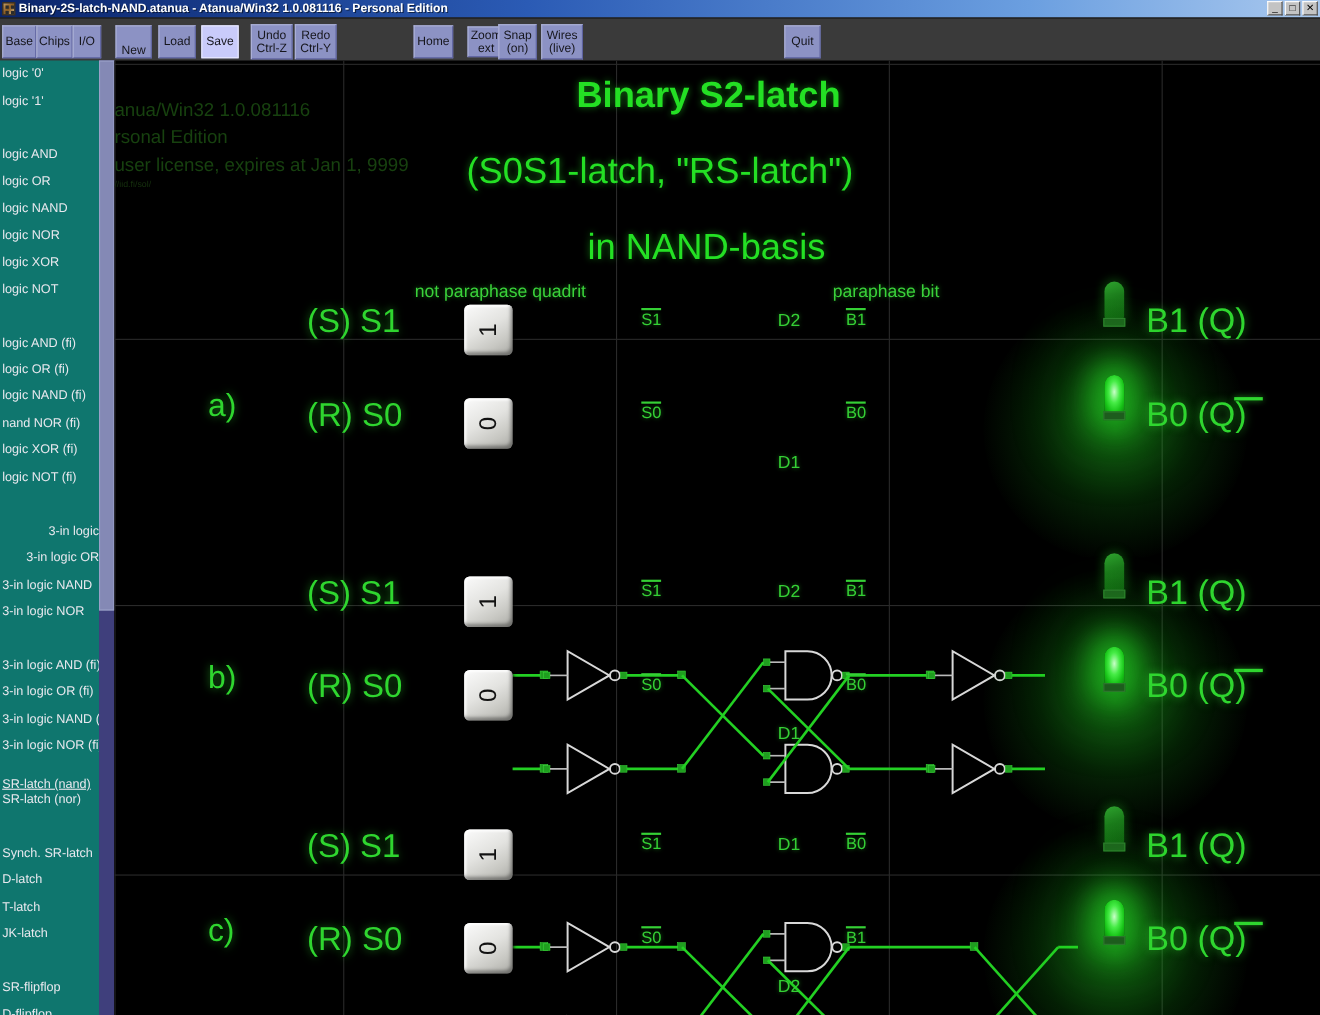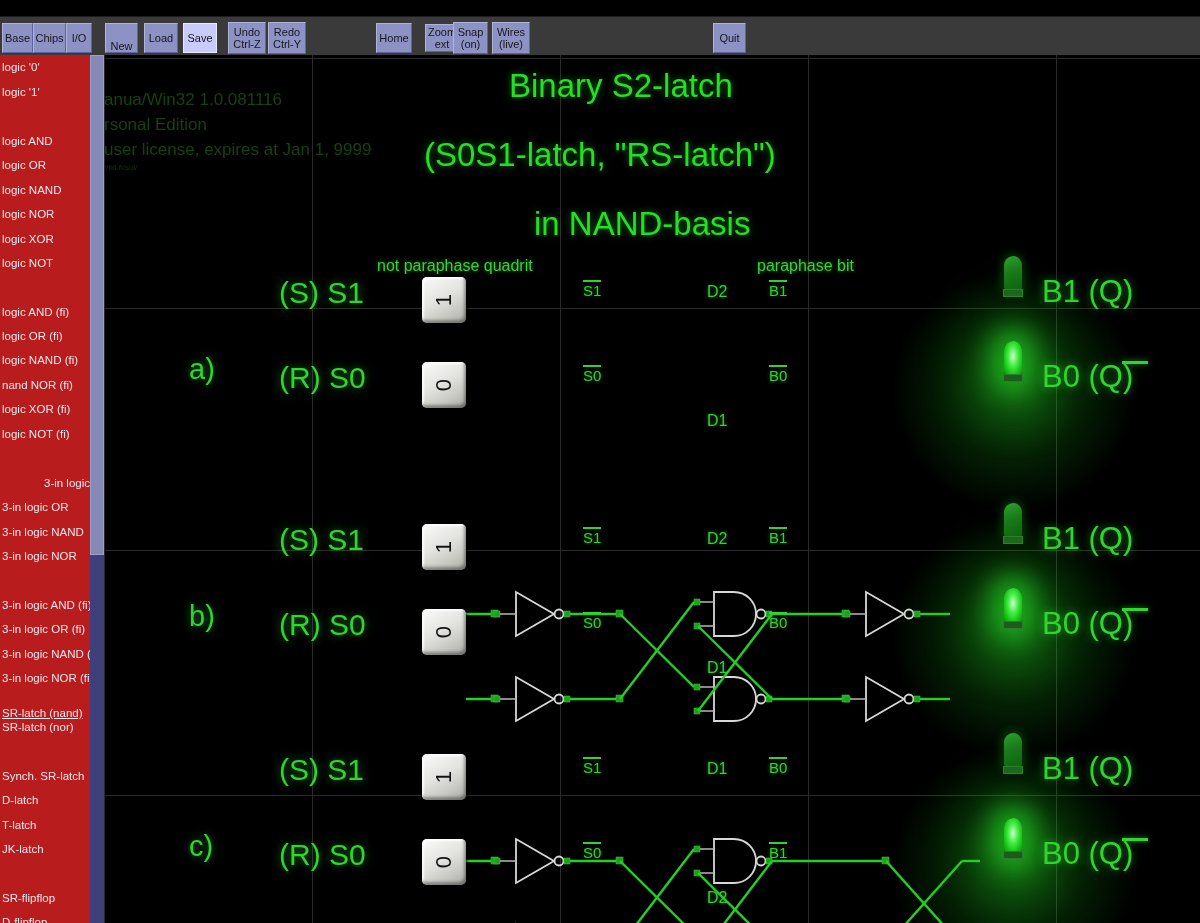--- a/index.html
+++ b/index.html
@@ -54,21 +54,21 @@
     display:flex;flex-direction:column;align-items:center;justify-content:center;
     cursor:default;padding:0 2px;
     font-family:"Liberation Sans", sans-serif;
   }
   .tbtn.active{background:#c9cbfa;border-color:#eaeaff;}
   .tbtn .l2{font-size:11px;line-height:12px;text-align:center;}
 
   
   .sidebar{
     position:absolute;left:0;top:55px;width:90px;height:868px;
-    background:#b91c1c;overflow:hidden;
+    background:#0f766e;overflow:hidden;
   }
   .sb-item{
     position:absolute;left:2px;width:110px;height:14px;
     color:#e8e8ee;font-size:11.5px;line-height:14px;white-space:nowrap;
     font-family:"Liberation Sans", sans-serif;
   }
   .sb-scroll-track{
     position:absolute;left:90px;top:55px;width:14px;height:868px;background:#3f3f7c;
   }
   .sb-scroll-thumb{
@@ -153,20 +153,29 @@
   .w-cold{stroke:#b9b9b9;stroke-width:1.5;fill:none;}
   .g-body{stroke:#d8d8d8;stroke-width:1.8;fill:none;}
   .pin-sq{fill:#7d7d7d;stroke:#9a9a9a;stroke-width:.5;}
   .pin-sq.hot{fill:#1f9e1f;stroke:#3ad63a;}
 </style>
 </head>
 <body>
 
 <div id="app">
 
+  <div class="titlebar">
+    <div class="tb-icon"></div>
+    <div class="tb-title">Binary-2S-latch-NAND.atanua - Atanua/Win32 1.0.081116 - Personal Edition</div>
+    <div class="tb-buttons">
+      <div class="tb-btn">_</div>
+      <div class="tb-btn">□</div>
+      <div class="tb-btn">✕</div>
+    </div>
+  </div>
 
   <div class="toolbar" id="toolbar">
       <div class="tbtn" style="left: 2px; width: 31px; height: 30px;">
         <span>Base</span>
       </div>
       <div class="tbtn" style="left: 33px; width: 33px; height: 30px;">
         <span>Chips</span>
       </div>
       <div class="tbtn" style="left: 66px; width: 26px; height: 30px;">
         <span>I/O</span>
@@ -217,21 +226,21 @@
       <div class="sb-item" style="top: 152px;">logic NOR</div>
       <div class="sb-item" style="top: 177px;">logic XOR</div>
       <div class="sb-item" style="top: 201px;">logic NOT</div>
       <div class="sb-item" style="top: 250px;">logic AND (fi)</div>
       <div class="sb-item" style="top: 274px;">logic OR (fi)</div>
       <div class="sb-item" style="top: 298px;">logic NAND (fi)</div>
       <div class="sb-item" style="top: 323px;">nand NOR (fi)</div>
       <div class="sb-item" style="top: 347px;">logic XOR (fi)</div>
       <div class="sb-item" style="top: 372px;">logic NOT (fi)</div>
       <div class="sb-item" style="top: 421px; margin-left: 42px;">3-in logic AND</div>
-      <div class="sb-item" style="top: 445px;">3-in logic OR</div>
+      <div class="sb-item" style="top: 445px; text-align: center;">3-in logic OR</div>
       <div class="sb-item" style="top: 470px;">3-in logic NAND</div>
       <div class="sb-item" style="top: 494px;">3-in logic NOR</div>
       <div class="sb-item" style="top: 543px;">3-in logic AND (fi)</div>
       <div class="sb-item" style="top: 567px;">3-in logic OR (fi)</div>
       <div class="sb-item" style="top: 592px;">3-in logic NAND (fi)</div>
       <div class="sb-item" style="top: 616px;">3-in logic NOR (fi)</div>
       <div class="sb-item" style="top: 665px;">SR-latch (nor)</div>
       <div class="sb-item" style="top: 651px; text-decoration: underline;">SR-latch (nand)</div>
       <div class="sb-item" style="top: 714px;">Synch. SR-latch</div>
       <div class="sb-item" style="top: 738px;">D-latch</div>
@@ -256,21 +265,21 @@
     <div class="grid-h" style="top:740px"></div>
 
     <div id="watermark">
         <div class="watermark" style="left: 0px; top: 32px;">anua/Win32 1.0.081116</div>
         <div class="watermark" style="left: 0px; top: 57px;">rsonal Edition</div>
         <div class="watermark" style="left: 0px; top: 82px;">user license, expires at Jan 1, 9999</div>
         <div class="watermark tiny" style="left: 0px; top: 100px;">//iid.fi/sol/</div>
       </div>
 
     <div id="titles">
-        <div class="ttl big" style="left: 405px; top: 12px;">Binary S2-latch</div>
+        <div class="ttl big" style="left: 420px; top: 12px; font-weight: bold;">Binary S2-latch</div>
         <div class="ttl big" style="left: 320px; top: 81px;">(S0S1-latch, "RS-latch")</div>
         <div class="ttl big" style="left: 430px; top: 150px;">in NAND-basis</div>
       </div>
 
     <div id="sections">
         <div class="lbl sec" style="left: 273px; top: 202px;">not paraphase quadrit</div>
         <div class="lbl sec" style="left: 653px; top: 202px;">paraphase bit</div>
       </div>
 
     <div id="rows">

